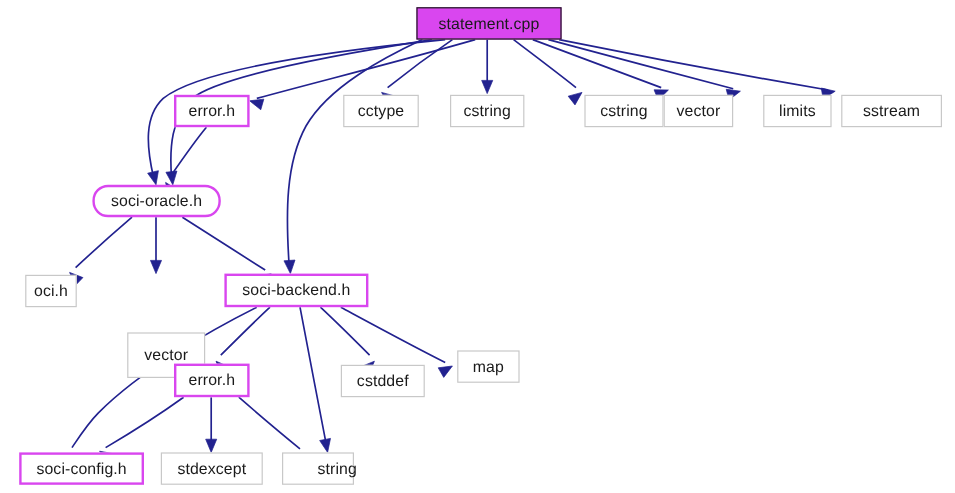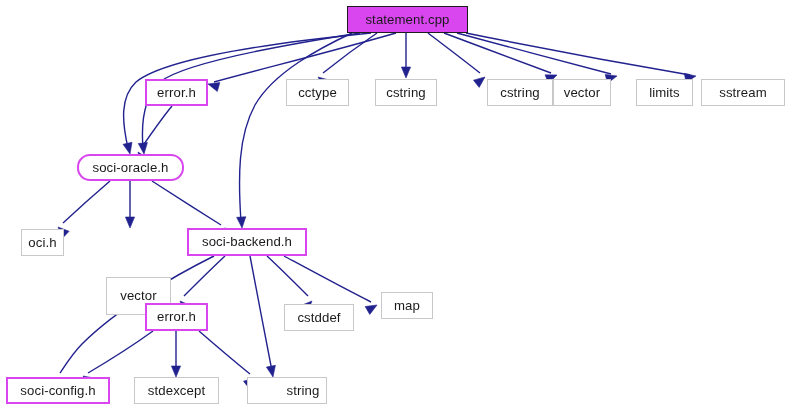--- a/index.html
+++ b/index.html
@@ -192,23 +192,23 @@
       </div>
       <div class="node-box strong" style="left: 145px; top: 303px; width: 63px; height: 28px;">
         <span class="node-label">error.h</span>
       </div>
       <div class="node-box" style="left: 284px; top: 304px; width: 70px; height: 27px;">
         <span class="node-label">cstddef</span>
       </div>
       <div class="node-box" style="left: 381px; top: 292px; width: 52px; height: 27px;">
         <span class="node-label">map</span>
       </div>
-      <div class="node-box strong" style="left: 6px; top: 377px; width: 104px; height: 27px;">
+      <div class="node-box strong" style="left: 16px; top: 377px; width: 104px; height: 27px;">
         <span class="node-label">soci-config.h</span>
       </div>
       <div class="node-box" style="left: 134px; top: 377px; width: 85px; height: 27px;">
         <span class="node-label">stdexcept</span>
       </div>
-      <div class="node-box" style="left: 247px; top: 377px; width: 80px; height: 27px; padding-left: 32px;">
+      <div class="node-box" style="left: 235px; top: 377px; width: 60px; height: 27px; padding-left: 32px;">
         <span class="node-label">string</span>
       </div>
     </div>
 </div>
 
 </body></html>

